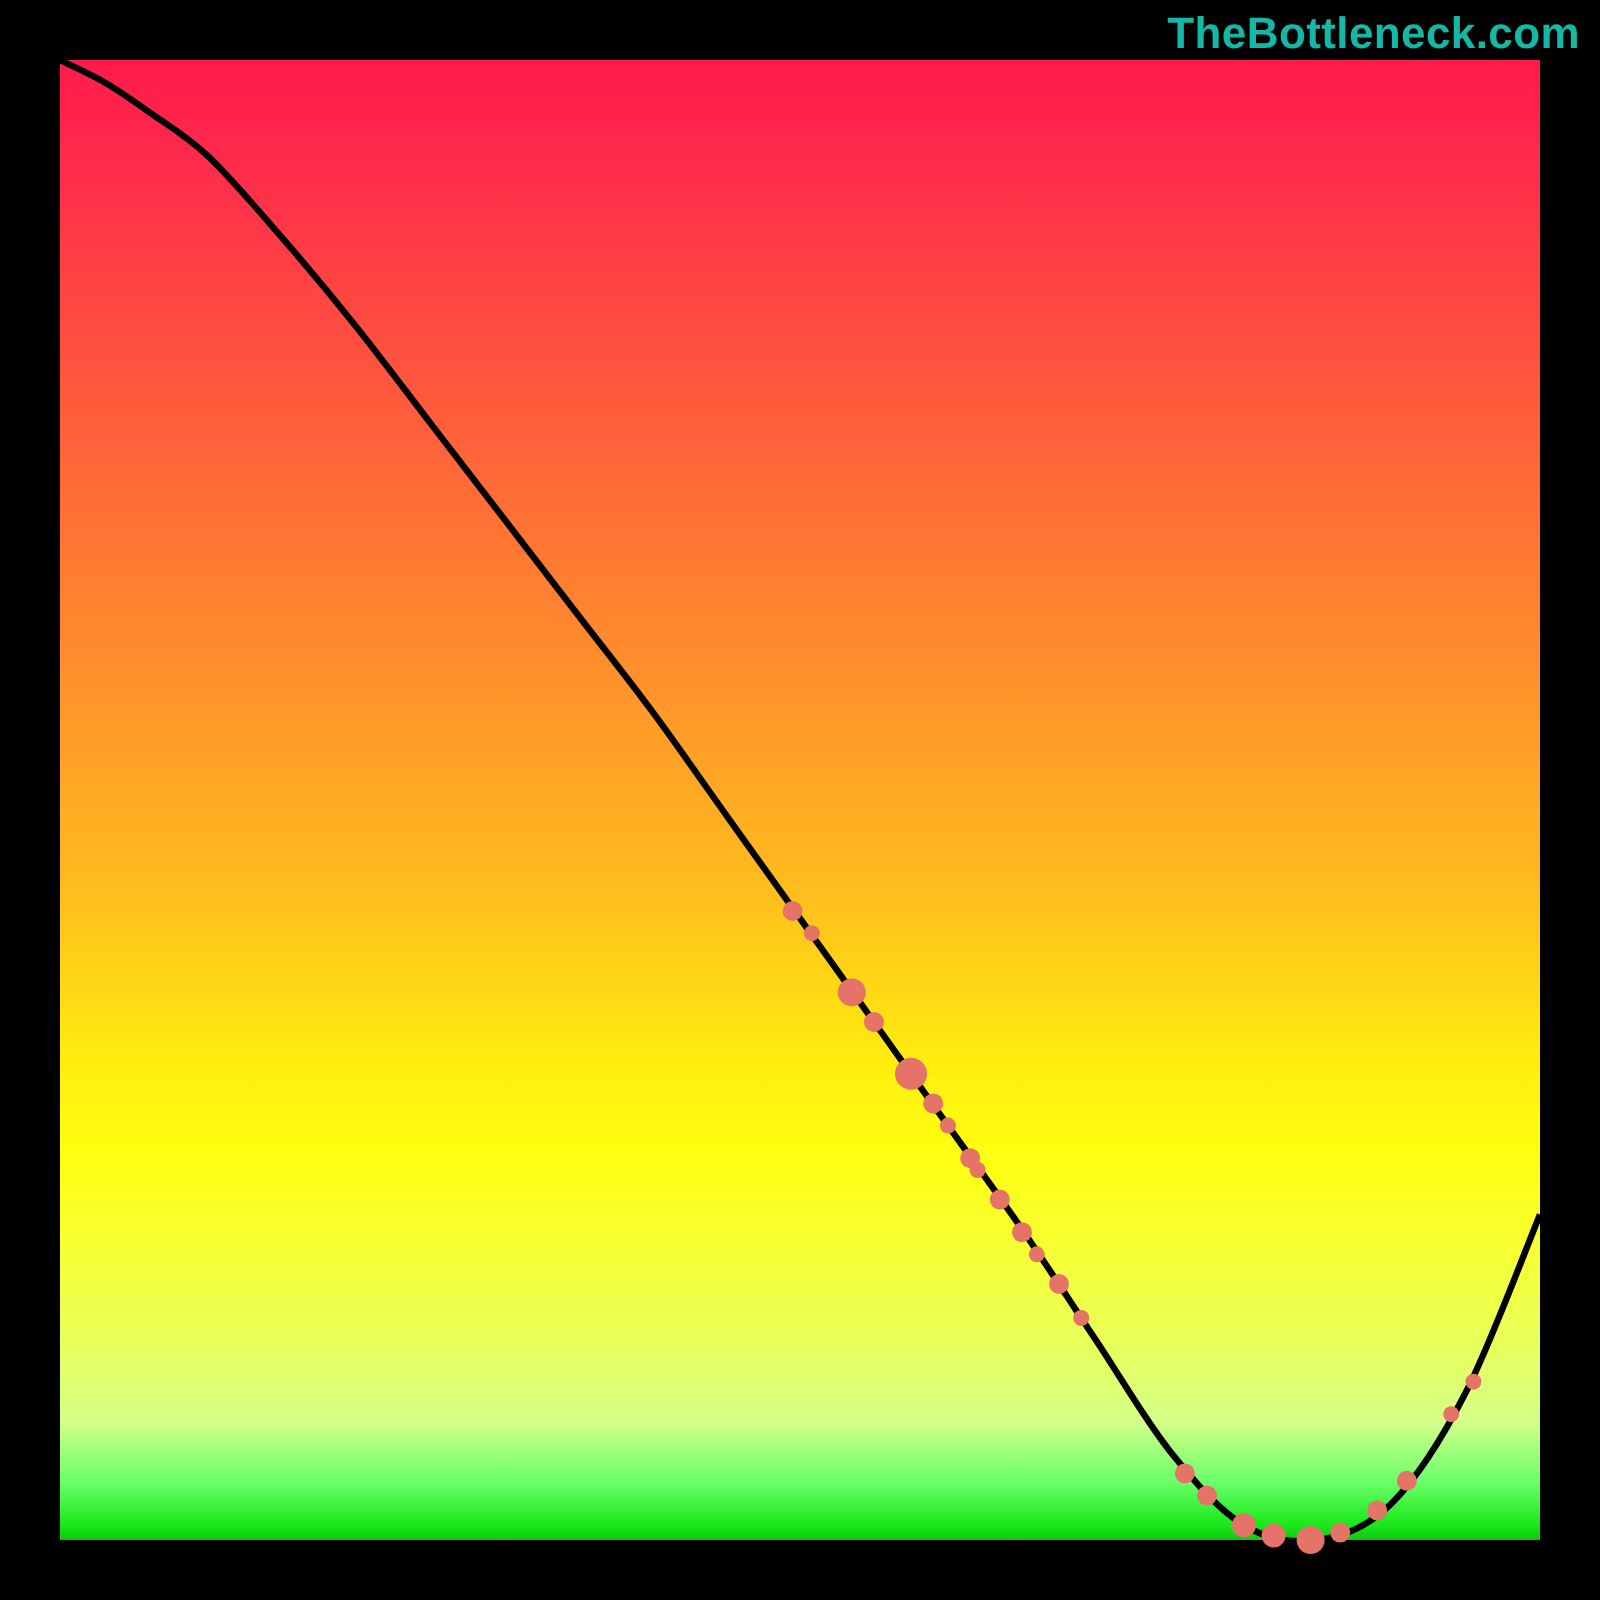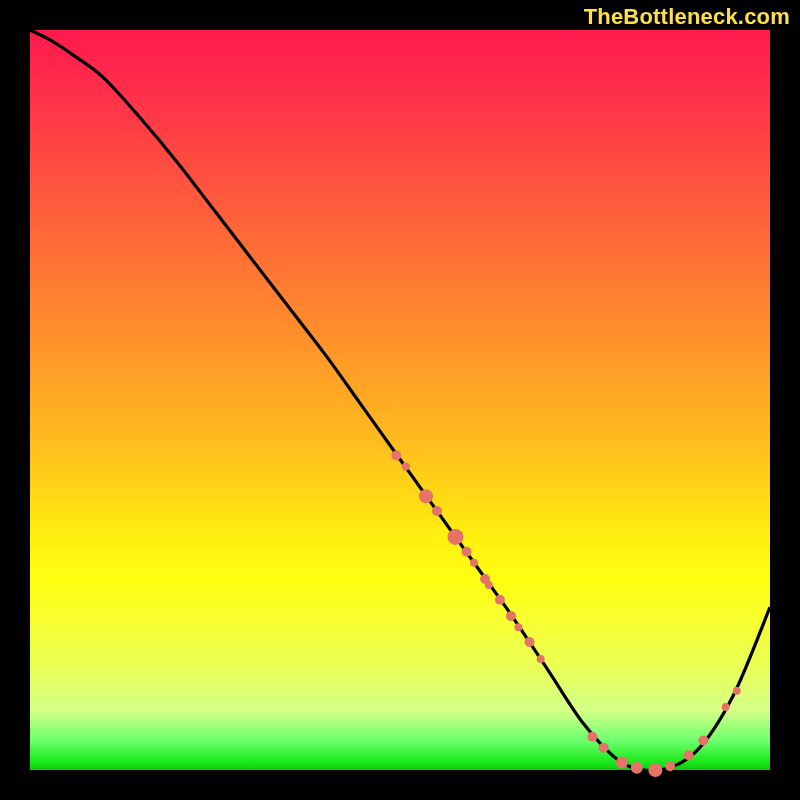--- a/index.html
+++ b/index.html
@@ -14,21 +14,21 @@
   .outer {
     position: relative;
     width: 800px;
     height: 800px;
     background: #000;
   }
   .watermark {
     position: absolute;
     top: 4px;
     right: 10px;
-    color: #fde047;
+    color: #14b8a6;
     font-size: 22px;
     font-weight: 600;
     letter-spacing: 0.2px;
     z-index: 10;
     margin-left: 36px;
   }
   .plot {
     position: absolute;
     left: 30px;
     top: 30px;

